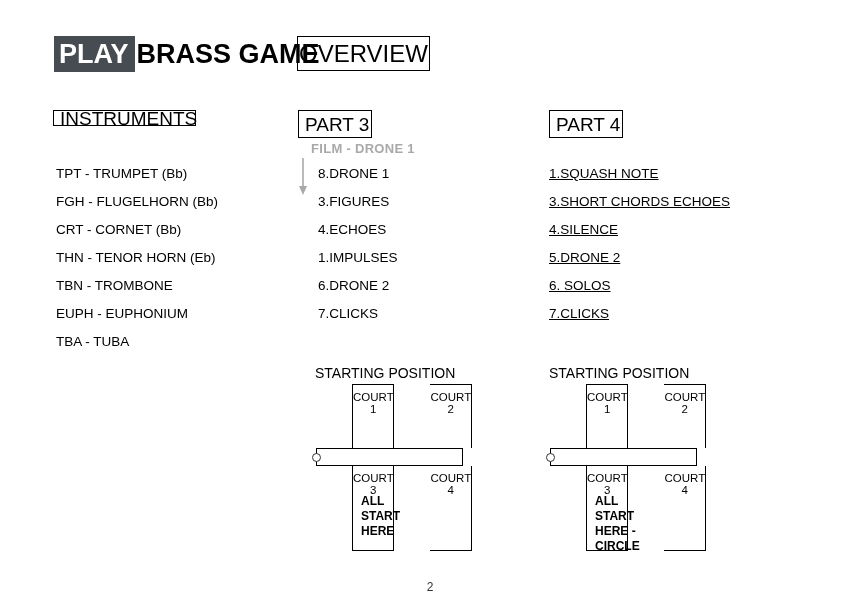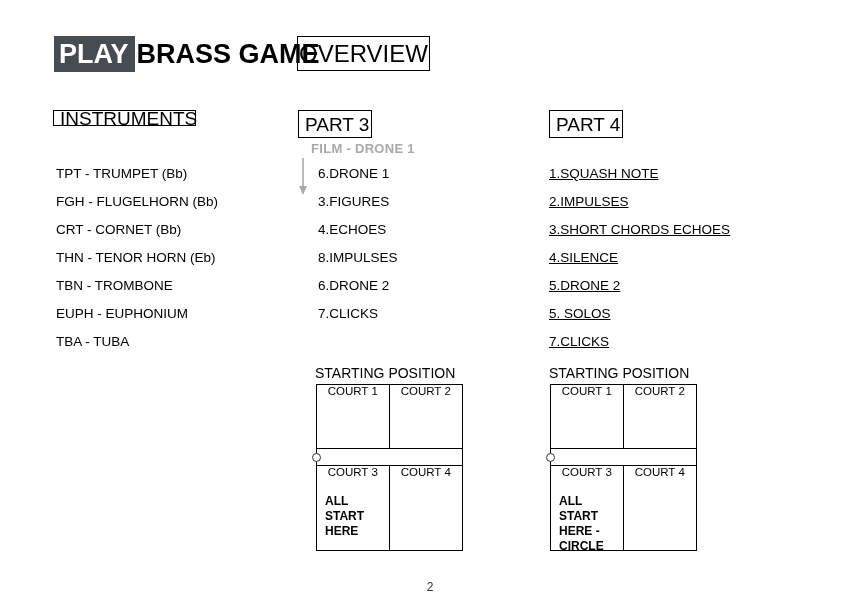--- a/index.html
+++ b/index.html
@@ -146,21 +146,22 @@
   }
   .court-row.top    { height: 64px; }
   .court-row.middle { height: 18px; }
   .court-row.bottom { height: 85px; }
 
   .court-cell {
     border: 1.5px solid #000;
     box-sizing: border-box;
     flex: 1 1 50%;
     position: relative;
-    padding-top: 1px;
+    padding-top: 7px;
+    margin-left: 36px;
   }
   .court-row.top .court-cell { border-bottom: none; }
   .court-row.bottom .court-cell { border-top: none; }
   .court-cell + .court-cell { border-left: none; }
 
   .court-name {
     display: block;
     text-align: center;
     font-size: 11.5px;
     line-height: 1;
@@ -235,24 +236,24 @@
 
   <div class="hdr-box" id="hdr-part3">
     <span class="boxtext">PART 3</span>
   </div>
   <div id="film-label">FILM - DRONE 1</div>
   <svg id="film-arrow" viewBox="0 0 14 38" aria-hidden="true">
     <line x1="5" y1="0" x2="5" y2="29" stroke="#a9a9a9" stroke-width="1.6"></line>
     <polygon points="5,37 1,28 9,28" fill="#a9a9a9"></polygon>
   </svg>
   <ul class="list" id="part3-list">
-    <li>6.DRONE 1</li>
+    <li>8.DRONE 1</li>
     <li>3.FIGURES</li>
     <li>4.ECHOES</li>
-    <li>8.IMPULSES</li>
+    <li>1.IMPULSES</li>
     <li>6.DRONE 2</li>
     <li>7.CLICKS</li>
   </ul>
 
   <div class="sp-label" id="sp-label-3">STARTING POSITION</div>
   <div class="court-grid" id="court-grid-3">
     <div class="court-row top">
       <div class="court-cell">
         <span class="court-name">COURT 1</span>
       </div>
@@ -276,25 +277,24 @@
         <span class="court-name">COURT 4</span>
       </div>
     </div>
   </div>
 
   <div class="hdr-box" id="hdr-part4">
     <span class="boxtext">PART 4</span>
   </div>
   <ul class="list" id="part4-list">
     <li>1.SQUASH NOTE</li>
-    <li>2.IMPULSES</li>
     <li>3.SHORT CHORDS ECHOES</li>
     <li>4.SILENCE</li>
     <li>5.DRONE 2</li>
-    <li>5. SOLOS</li>
+    <li>6. SOLOS</li>
     <li>7.CLICKS</li>
   </ul>
 
   <div class="sp-label" id="sp-label-4">STARTING POSITION</div>
   <div class="court-grid" id="court-grid-4">
     <div class="court-row top">
       <div class="court-cell">
         <span class="court-name">COURT 1</span>
       </div>
       <div class="court-cell">

